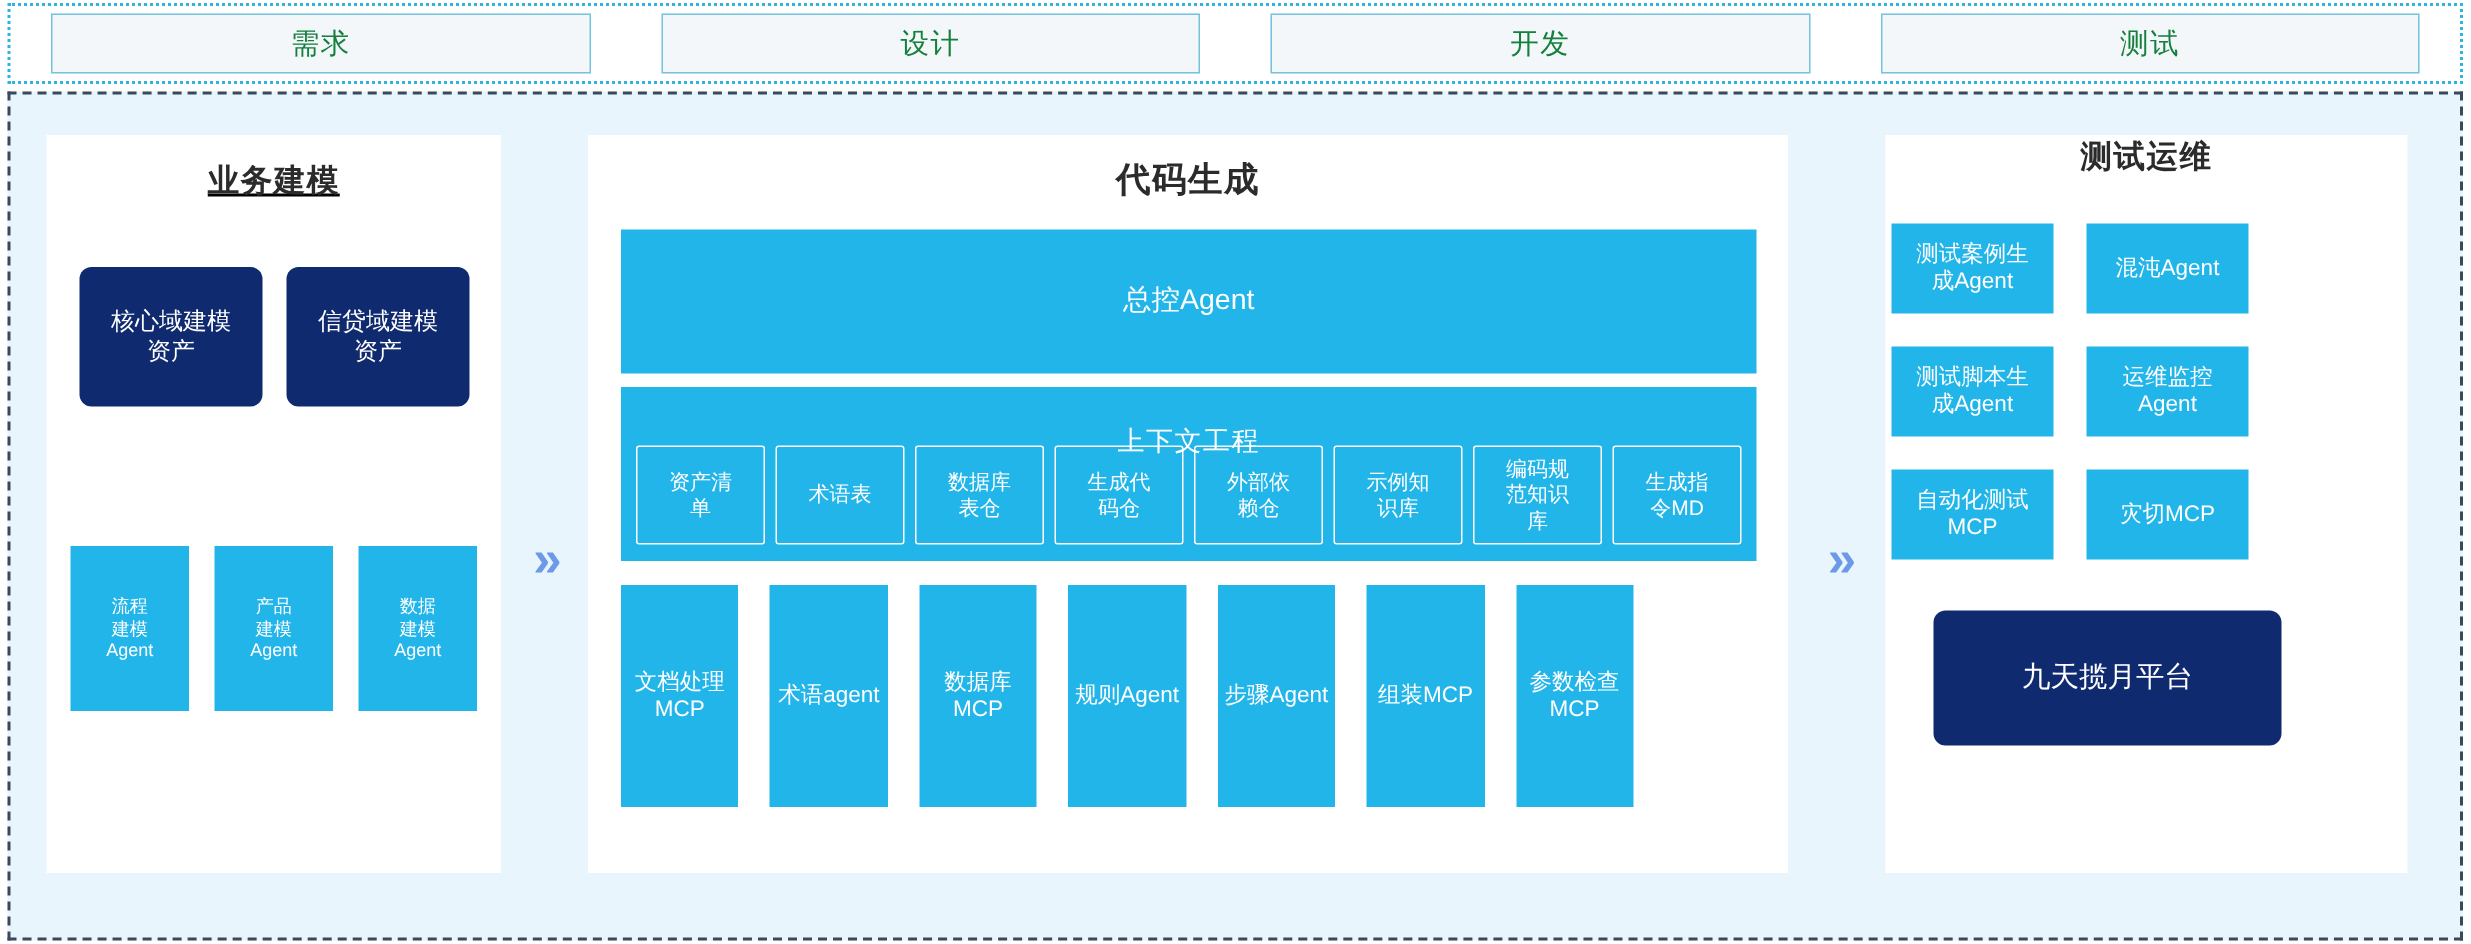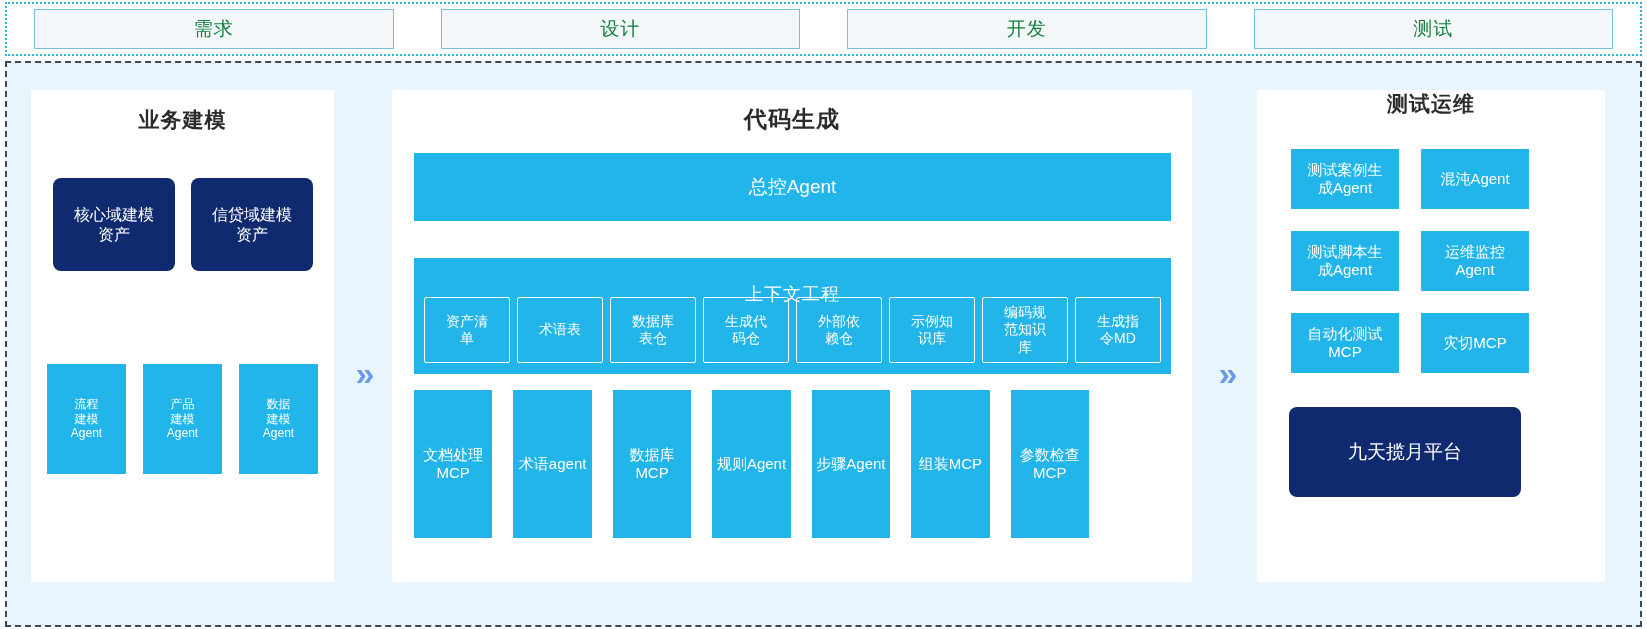--- a/index.html
+++ b/index.html
@@ -54,21 +54,21 @@
     position: absolute;
     background: #ffffff;
   }
   .panel-title {
     text-align: center;
     color: #2b2b2b;
     font-weight: bold;
     letter-spacing: 1px;
   }
 
-  #panel-left   { left: 24px;  top: 27px; width: 303px; height: 492px; }
+  #panel-left   { left: 24px;  top: 27px; width: 303px; height: 492px; text-decoration: underline; }
   #panel-mid    { left: 385px; top: 27px; width: 800px; height: 492px; }
   #panel-right  { left: 1250px;top: 27px; width: 348px; height: 492px; }
 
   #panel-left  .panel-title { font-size: 21px; margin-top: 16px; }
   #panel-mid   .panel-title { font-size: 23px; margin-top: 14px; }
   #panel-right .panel-title { font-size: 21px; margin-top: 0; }
 
   
   .chev {
     position: absolute;
@@ -122,21 +122,21 @@
   }
   .model-agent-row .tile {
     width: 79px; height: 110px;
     font-size: 12px;
   }
 
   
   #master-agent {
     position: absolute;
     left: 22px; top: 63px;
-    width: 757px; height: 68px;
+    width: 757px; height: 96px;
     font-size: 19px;
   }
   #ctx-block {
     position: absolute;
     left: 22px; top: 168px;
     width: 757px; height: 116px;
     background: #22b5e9;
   }
   #ctx-title {
     text-align: center;
@@ -169,21 +169,21 @@
   #mcp-row .tile {
     flex: 1 1 0;
     height: 148px;
     font-size: 15px;
     padding: 0 3px;
   }
 
   
   #right-grid {
     position: absolute;
-    left: 34px; top: 59px;
+    left: 4px; top: 59px;
     width: 260px;
     display: grid;
     grid-template-columns: 108px 108px;
     grid-column-gap: 22px;
     grid-row-gap: 22px;
   }
   #right-grid .tile {
     height: 60px;
     font-size: 15px;
     padding: 0 2px;

